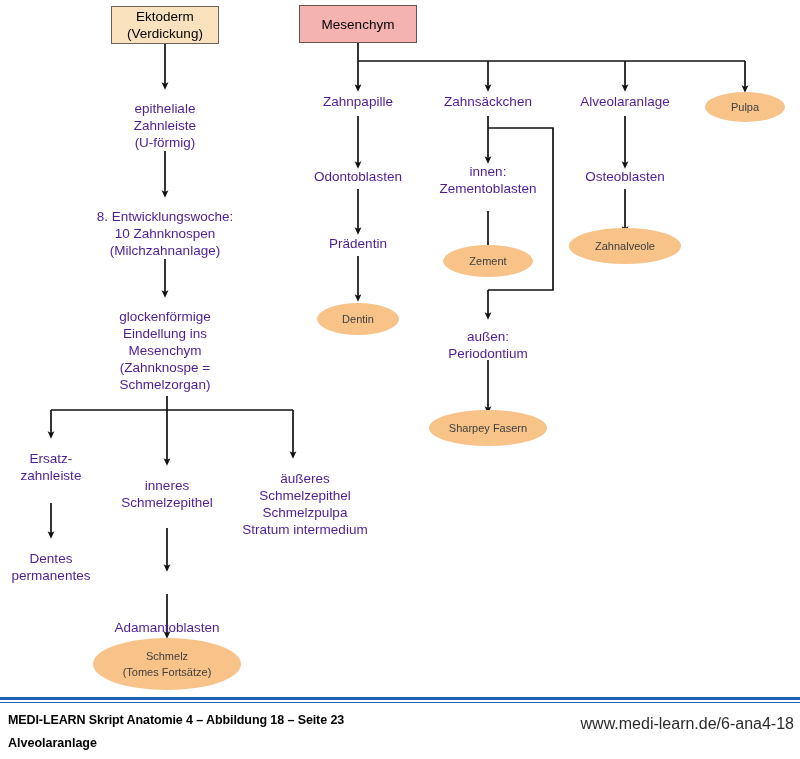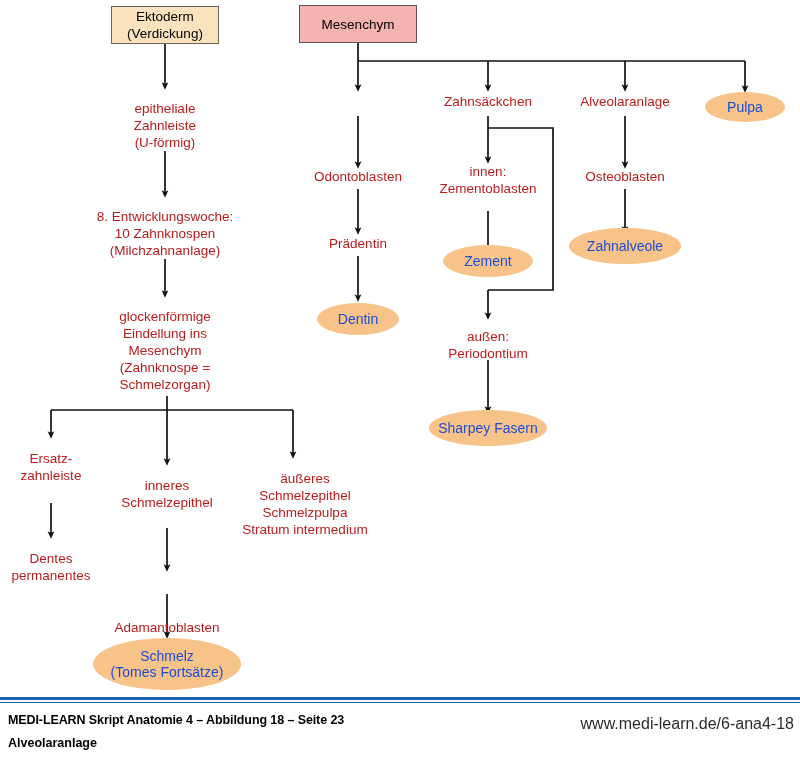--- a/index.html
+++ b/index.html
@@ -24,21 +24,21 @@
     left: 0;
     top: 0;
     width: 800px;
     height: 700px;
   }
   .node-label {
     position: absolute;
     text-align: center;
     font-size: 13.5px;
     line-height: 17px;
-    color: #b91c1c;
+    color: #4c1d95;
     white-space: pre-line;
     transform: translateX(-50%);
   }
   .box-node {
     position: absolute;
     border: 1.5px solid #6b6258;
     box-sizing: border-box;
     display: flex;
     align-items: center;
     justify-content: center;
@@ -56,25 +56,25 @@
     border-color: #6b5050;
   }
   .ellipse-node {
     position: absolute;
     background: #f7c389;
     border-radius: 50%;
     display: flex;
     align-items: center;
     justify-content: center;
     text-align: center;
-    font-size: 14px;
+    font-size: 11px;
     line-height: 16px;
     white-space: pre-line;
     transform: translateX(-50%);
-    color: #1d4ed8;
+    color: #404040;
   }
   #footer {
     position: absolute;
     left: 0;
     top: 697px;
     width: 800px;
     height: 62px;
   }
   .footer-rule {
     position: absolute;
@@ -197,20 +197,21 @@
   <div class="node-label" style="left:167px; top:575px; width:190px;margin-top:44px;">Adamantoblasten</div>
 
   <div class="ellipse-node" style="left:167px; top:638px; width:148px; height:52px;">Schmelz
 (Tomes Fortsätze)</div>
 
   <div class="node-label" style="left:305px; top:470px; width:220px;">äußeres
 Schmelzepithel
 Schmelzpulpa
 Stratum intermedium</div>
 
+  <div class="node-label" style="left:358px; top:93px; width:150px;">Zahnpapille</div>
 
   <div class="node-label" style="left:358px; top:168px; width:150px;">Odontoblasten</div>
 
   <div class="node-label" style="left:358px; top:235px; width:140px;">Prädentin</div>
 
   <div class="ellipse-node" style="left:358px; top:303px; width:82px; height:32px;">Dentin</div>
 
   <div class="node-label" style="left:488px; top:93px; width:160px;">Zahnsäckchen</div>
 
   <div class="node-label" style="left:488px; top:163px; width:170px;">innen:

